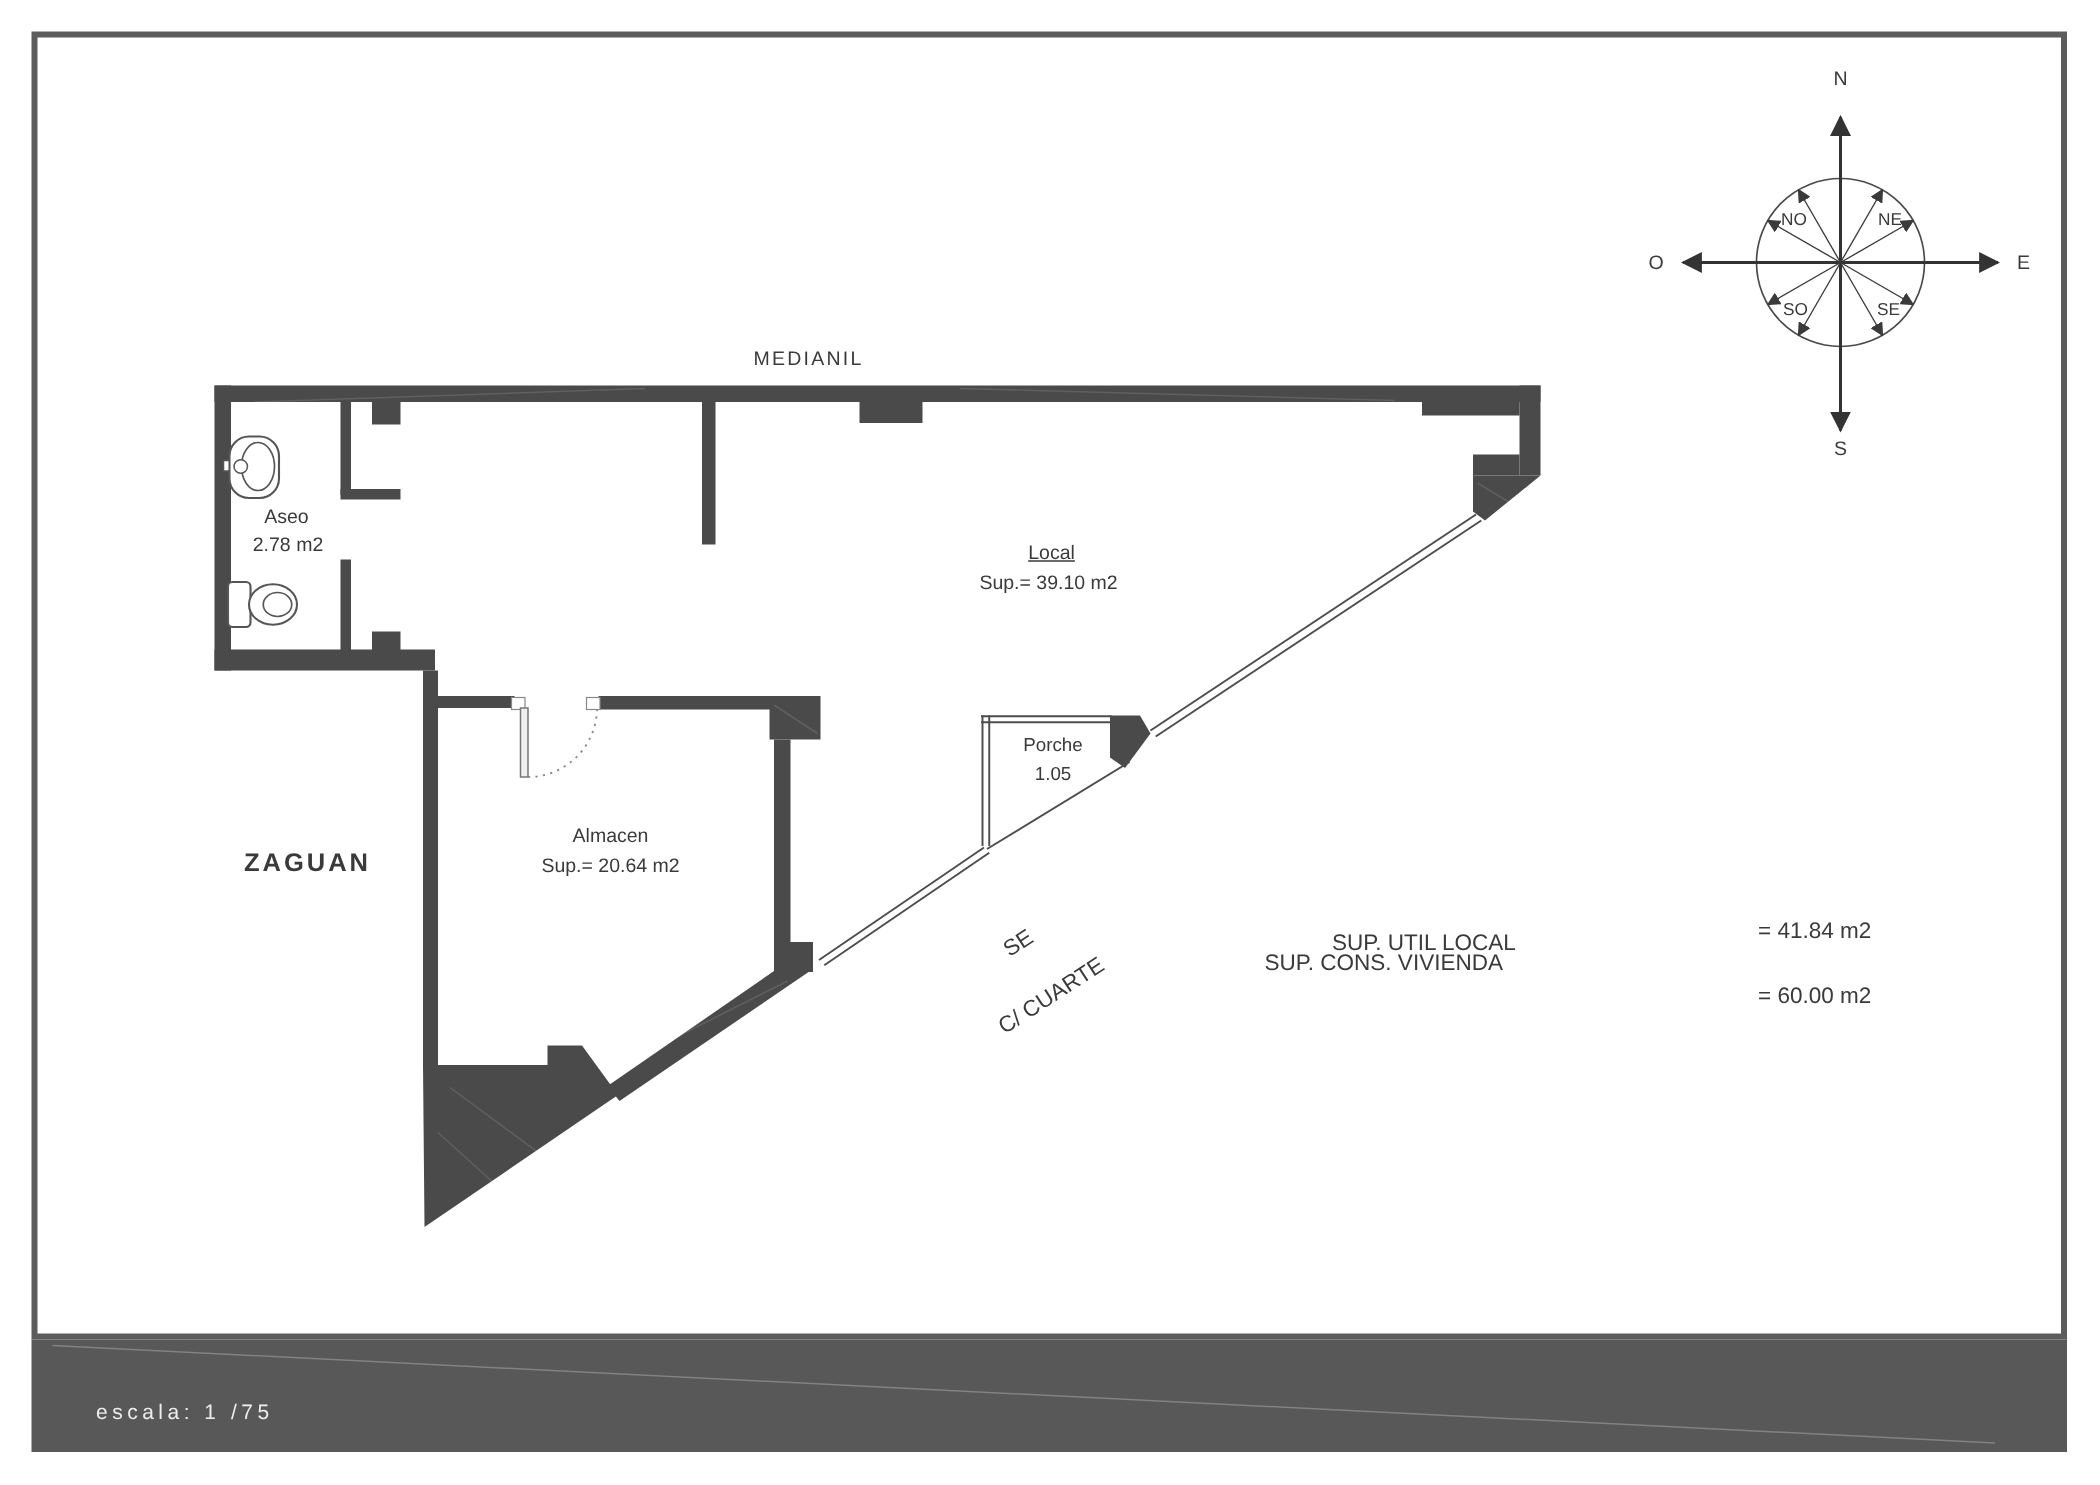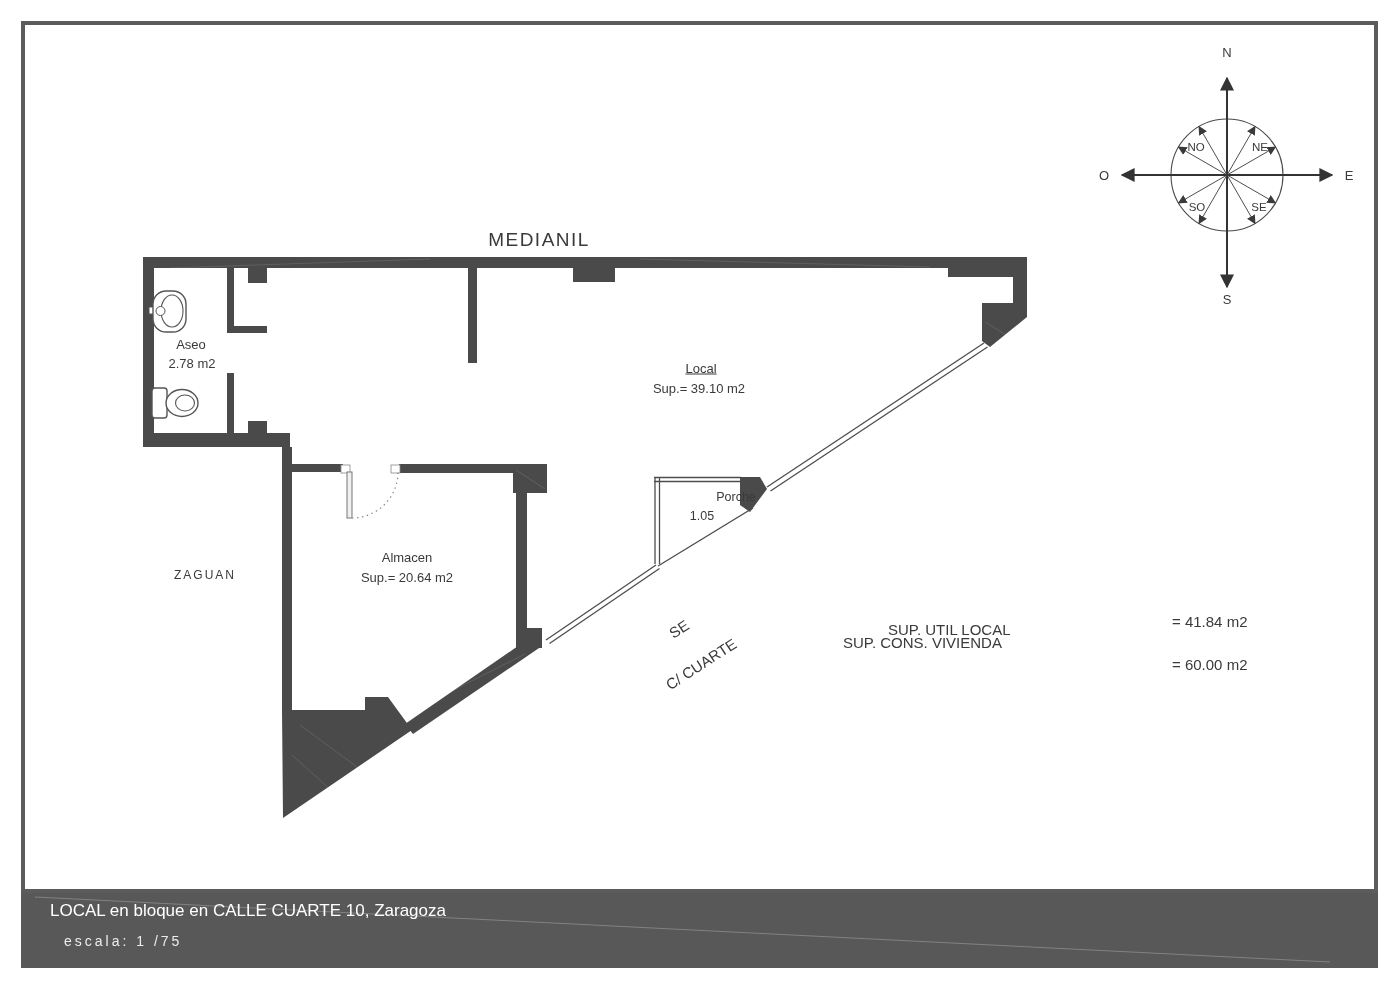--- a/index.html
+++ b/index.html
@@ -11,22 +11,22 @@
   .lbl {
     position:absolute; transform:translate(-50%,-50%);
     color:#3a3a3a; white-space:nowrap; line-height:1;
   }
   .lbl.left-align { transform:translate(0,-50%); }
   .lbl.rot { transform:translate(-50%,-50%) rotate(-33deg); }
   .fs11 { font-size:11.5px; }
   .fs12 { font-size:12.5px; }
   .fs13 { font-size:13px; }
   .fs15 { font-size:15px; }
-  .fs16 { font-size:12px; letter-spacing:2px; }
-  .fs17 { font-size:19px; letter-spacing:1.5px; }
+  .fs16 { font-size:17px; letter-spacing:2px;font-weight:bold; }
+  .fs17 { font-size:13px; letter-spacing:1.5px; }
   .band-title {
     position:absolute; left:50px; top:901px; color:#ffffff;
     font-size:17px; white-space:nowrap;
   }
   .band-scale {
     position:absolute; left:64px; top:933px; color:#ededed;
     font-size:14px; letter-spacing:3px; white-space:nowrap;
   }
 </style>
 </head>
@@ -144,36 +144,35 @@
     </g>
   </svg>
 
   <div class="lbl fs17" style="left:539px; top:239px;">MEDIANIL</div>
   <div class="lbl fs13" style="left:191px; top:344px;">Aseo</div>
   <div class="lbl fs13" style="left:192px; top:363px;">2.78 m2</div>
   <div class="lbl fs13" style="left:701px; top:368px;text-decoration:underline;">Local</div>
   <div class="lbl fs13" style="left:699px; top:388px;">Sup.= 39.10 m2</div>
   <div class="lbl fs13" style="left:407px; top:557px;">Almacen</div>
   <div class="lbl fs13" style="left:407px; top:577px;">Sup.= 20.64 m2</div>
-  <div class="lbl fs12" style="left:736px; top:497px;">Porche</div>
+  <div class="lbl fs12" style="left:702px; top:497px;">Porche</div>
   <div class="lbl fs12" style="left:702px; top:516px;">1.05</div>
   <div class="lbl fs16" style="left:205px; top:575px;">ZAGUAN</div>
   <div class="lbl fs15 rot" style="left:679px; top:629px;">SE</div>
   <div class="lbl fs15 rot" style="left:701px; top:664px;">C/ CUARTE</div>
 
   <div class="lbl fs15 left-align" style="left:843px; top:629px;margin-left:45px;">SUP. UTIL LOCAL</div>
   <div class="lbl fs15 left-align" style="left:1172px; top:621px;">= 41.84 m2</div>
   <div class="lbl fs15 left-align" style="left:843px; top:642px;text-align:right;">SUP. CONS. VIVIENDA</div>
   <div class="lbl fs15 left-align" style="left:1172px; top:642px;margin-top:22px;">= 60.00 m2</div>
 
   <div class="lbl fs13" style="left:1227px; top:52px;">N</div>
   <div class="lbl fs13" style="left:1227px; top:299px;">S</div>
   <div class="lbl fs13" style="left:1349px; top:175px;">E</div>
   <div class="lbl fs13" style="left:1104px; top:175px;">O</div>
   <div class="lbl fs11" style="left:1196px; top:148px;">NO</div>
   <div class="lbl fs11" style="left:1260px; top:148px;">NE</div>
   <div class="lbl fs11" style="left:1197px; top:208px;">SO</div>
   <div class="lbl fs11" style="left:1259px; top:208px;">SE</div>
 
-  <div class="band-title">LOCAL en bloque en CALLE CUARTE 10, Zaragoza</div>
   <div class="band-scale">escala: 1 /75</div>
 
 </div>
 
 </body></html>

